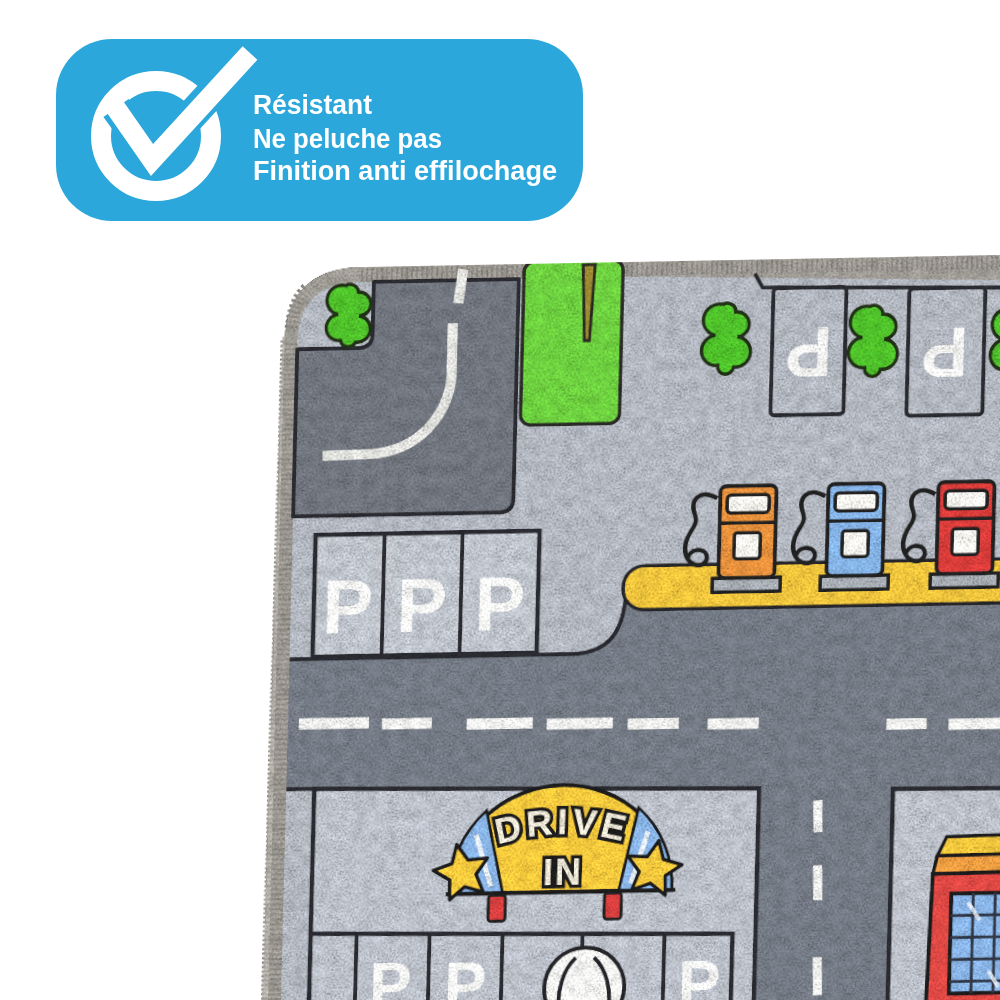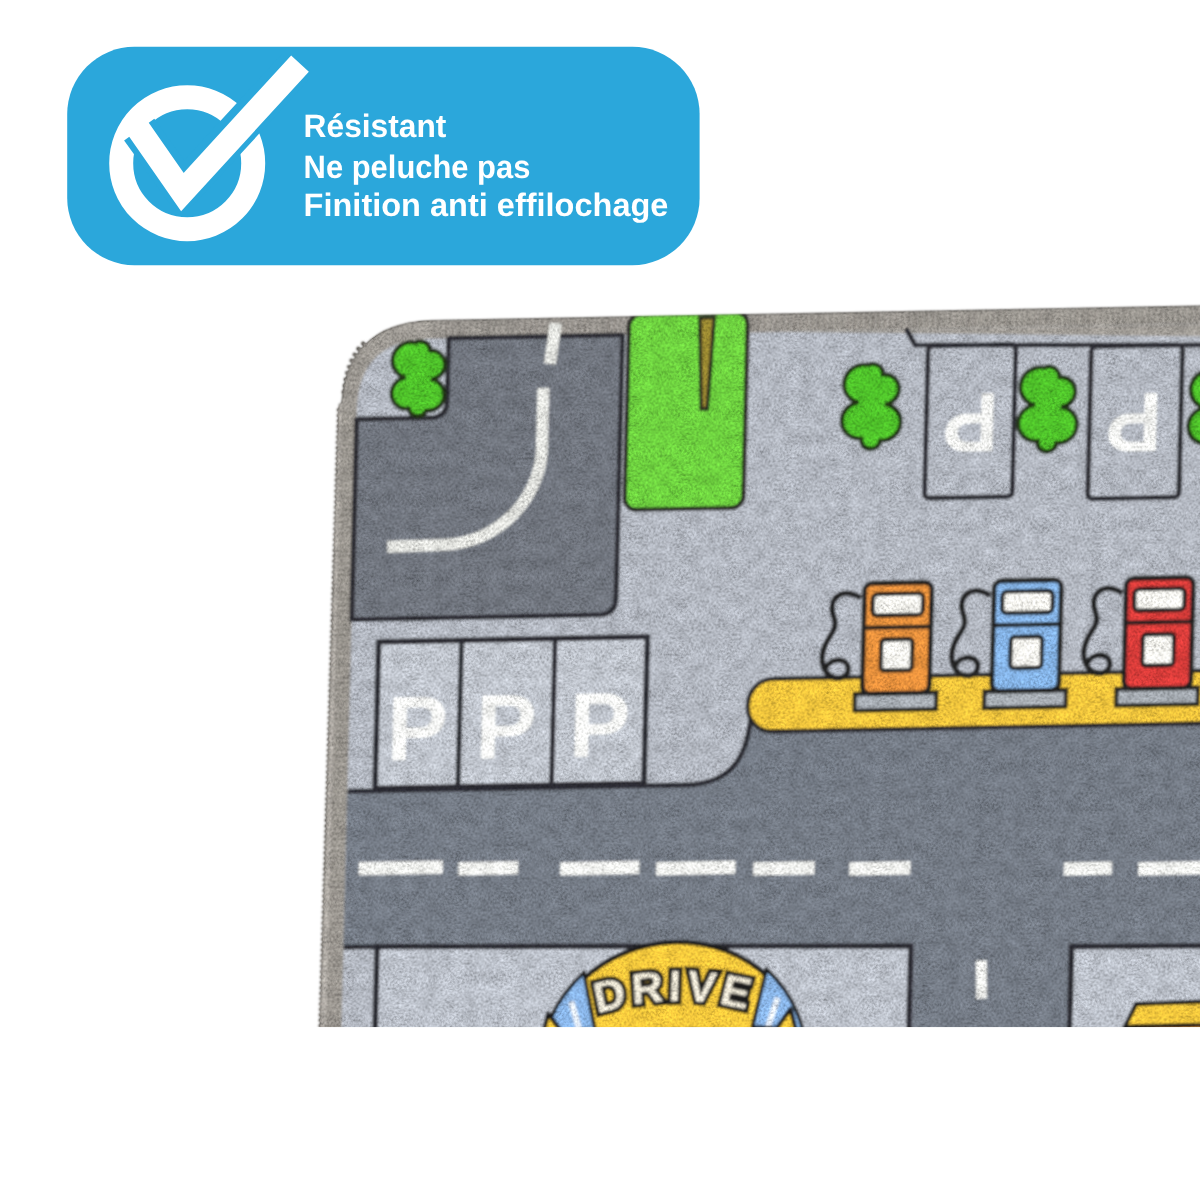--- a/index.html
+++ b/index.html
@@ -1,16 +1,16 @@
 <!DOCTYPE html>
 <html><head>
 <meta charset="utf-8">
 <style>
   html,body{margin:0;padding:0;background:#ffffff;}
-  .stage{position:relative;width:1000px;height:856px;overflow:hidden;background:#ffffff;
+  .stage{position:relative;width:1000px;height:1000px;overflow:hidden;background:#ffffff;
          font-family:"Liberation Sans", sans-serif;}
   svg{display:block;}
 </style>
 </head>
 <body>
 <div class="stage">
 <svg width="1000" height="1000" viewBox="0 0 1000 1000">
 <defs>
   <filter id="carpettex" x="-3%" y="-3%" width="106%" height="106%">
     <feTurbulence type="fractalNoise" baseFrequency="0.5" numOctaves="3" seed="7" result="n1"></feTurbulence>

